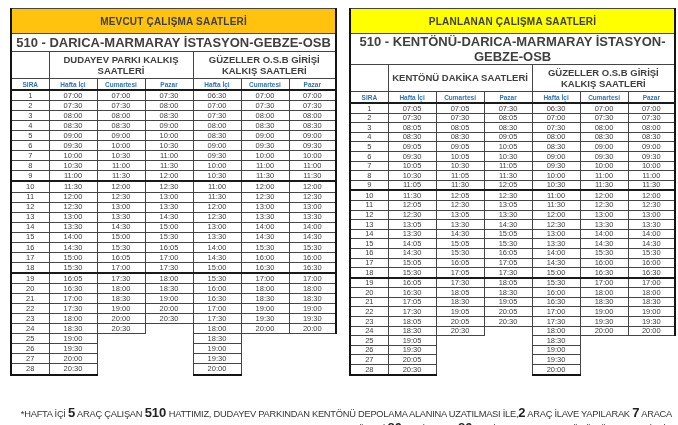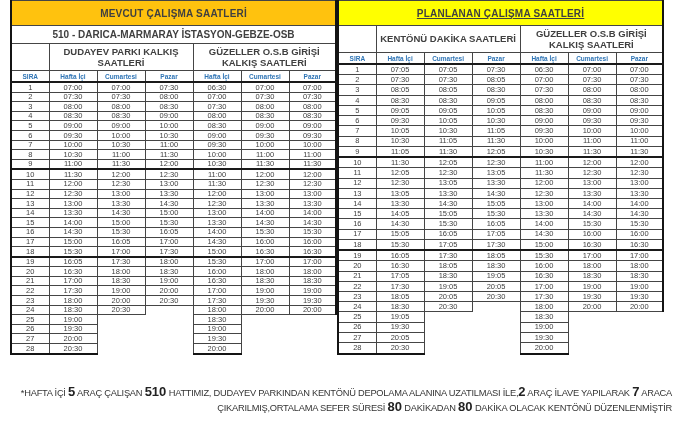--- a/index.html
+++ b/index.html
@@ -1,25 +1,25 @@
 <!DOCTYPE html>
 <html><head>
 <meta charset="utf-8">
 <style>
   html,body { margin:0; padding:0; background:#fff; }
   body { font-family:"Liberation Sans", sans-serif; }
   .page { position:relative; width:678px; height:425px; background:#ffffff; overflow:hidden; }
-  .tables { display:flex; padding:0 0 0 10px; }
+  .tables { display:flex; gap:12px; padding:8px 0 0 10px; }
 
   table.sched { border-collapse:collapse; table-layout:fixed; width:325px; }
   table.sched td { border:1px solid #454545; text-align:center; vertical-align:middle; padding:0; color:#404040; overflow:hidden; }
 
   td.title   { background:#FFC20E; color:#000000; font-weight:bold; font-size:10px; height:24px; letter-spacing:.2px;
                border-top:2px solid #141414; }
-  td.route   { color:#FF0000; font-weight:bold; font-size:10px; height:17px; background:#fff; }
+  td.route   { color:#FF0000; font-weight:bold; font-size:13px; height:17px; background:#fff; }
   td.groupcell { color:#FF0000; font-weight:bold; font-size:9.5px; height:26px; line-height:1.2; background:#fff; }
   tr.colhead td { color:#2E74B5; font-weight:bold; font-size:6.5px; height:10px; border-bottom:2px solid #1a1a1a; }
 
   tbody.times td { font-size:7.5px; height:8.6px; line-height:1; }
   tbody.times td.sira { color:#404040; }
   td.ghost { border:none !important; background:transparent; }
 
   .l2 { border-left:2px solid #141414 !important; }
   .r2 { border-right:2px solid #141414 !important; }
   .b2 { border-bottom:2px solid #141414 !important; }
@@ -330,21 +330,24 @@
         <col style="width:38px">
           <col style="width:48px">
           <col style="width:48px">
           <col style="width:48px">
         <col style="width:48px">
           <col style="width:48px">
           <col style="width:47px">
       </colgroup>
       <thead>
         <tr>
-          <td colspan="7" class="title l2 r2" style="background: rgb(255, 255, 0); text-decoration: underline;">PLANLANAN ÇALIŞMA SAATLERİ</td>
+          <td colspan="7" class="title l2 r2" style="background: rgb(255, 255, 0);">PLANLANAN ÇALIŞMA SAATLERİ</td>
+        </tr>
+        <tr>
+          <td colspan="7" class="route l2 r2">510 - KENTÖNÜ-DARICA-MARMARAY İSTASYON-GEBZE-OSB</td>
         </tr>
         <tr>
           <td class="groupcell l2"></td>
           <td colspan="3" class="groupcell">KENTÖNÜ DAKİKA SAATLERİ</td>
           <td colspan="3" class="groupcell r2">GÜZELLER O.S.B GİRİŞİ KALKIŞ SAATLERİ</td>
         </tr>
         <tr class="colhead">
           <td class="l2">SIRA</td>
           <td>Hafta İçi</td>
           <td>Cumartesi</td>

